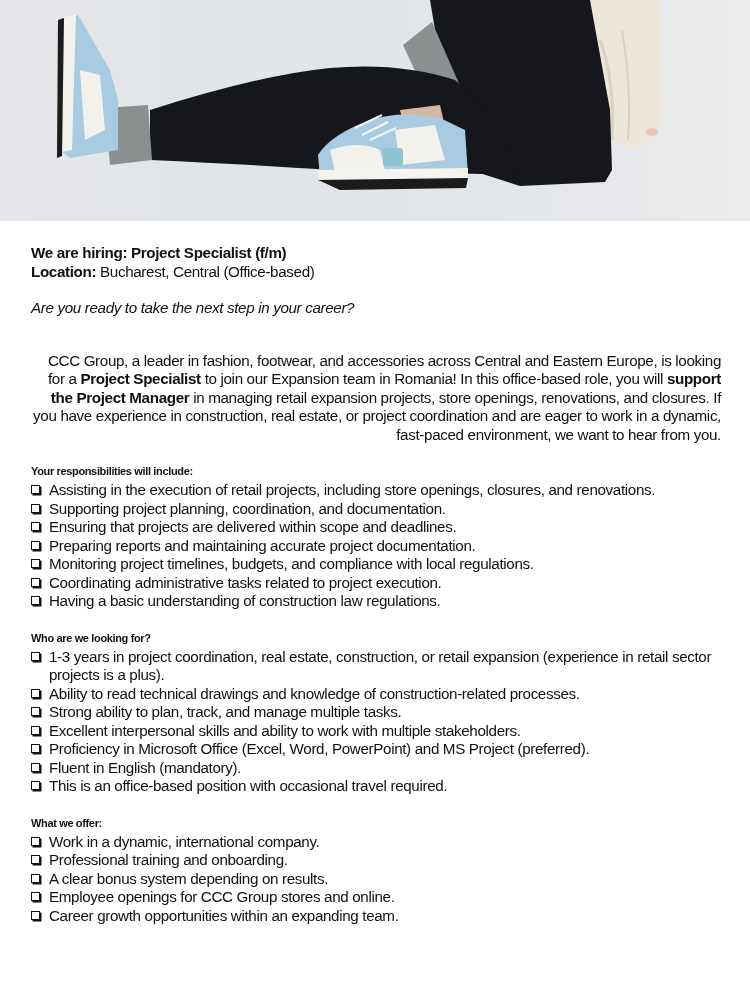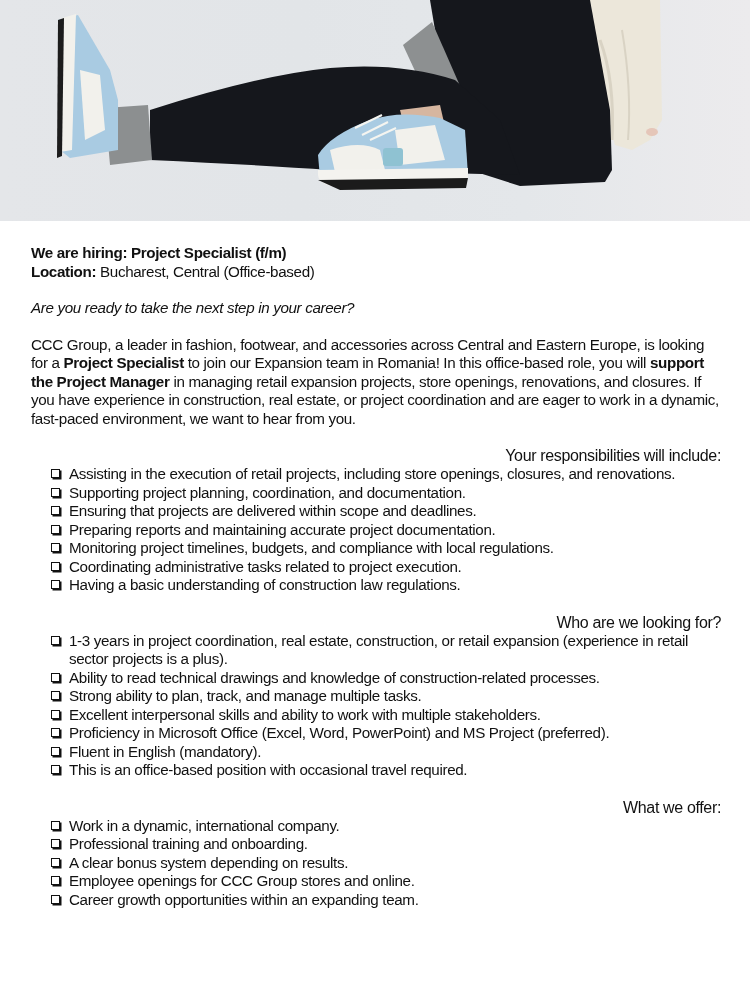--- a/index.html
+++ b/index.html
@@ -12,25 +12,25 @@
           overflow: hidden; }
   .hero svg { position: absolute; left: 0; top: 0; }
 
   
   .content { position: absolute; left: 31px; top: 244px; width: 690px;
              font-size: 15.2px; line-height: 18.5px; letter-spacing: -0.35px; }
   .center { }
   .title, .location { display: block; }
   .bold { font-weight: bold; }
   .tagline { display: block; margin-top: 18px; font-style: italic; }
-  .intro { margin-top: 18px; }
+  .intro { margin-top: 34px; text-align: right; }
   .section { margin-top: 18px; }
-  .section-heading { font-weight: normal; font-size: 16px; display: block; line-height: 19px; text-align: right; }
+  .section-heading { font-weight: bold; font-size: 11px; display: block; line-height: 19px; }
   ul.checklist { list-style: none; margin: 0; padding: 0; }
-  ul.checklist li { position: relative; padding-left: 18px; margin-left: 20px; }
+  ul.checklist li { position: relative; padding-left: 18px; }
   .box { position: absolute; left: 0; top: 4px; width: 9px; height: 9px;
          border: 1.3px solid #111; box-sizing: border-box;
          box-shadow: 1.5px 1.5px 0 0 #111; }
 </style>
 </head>
 <body>
 
 <div class="hero">
   <svg width="750" height="221" viewBox="0 0 750 221">
 

